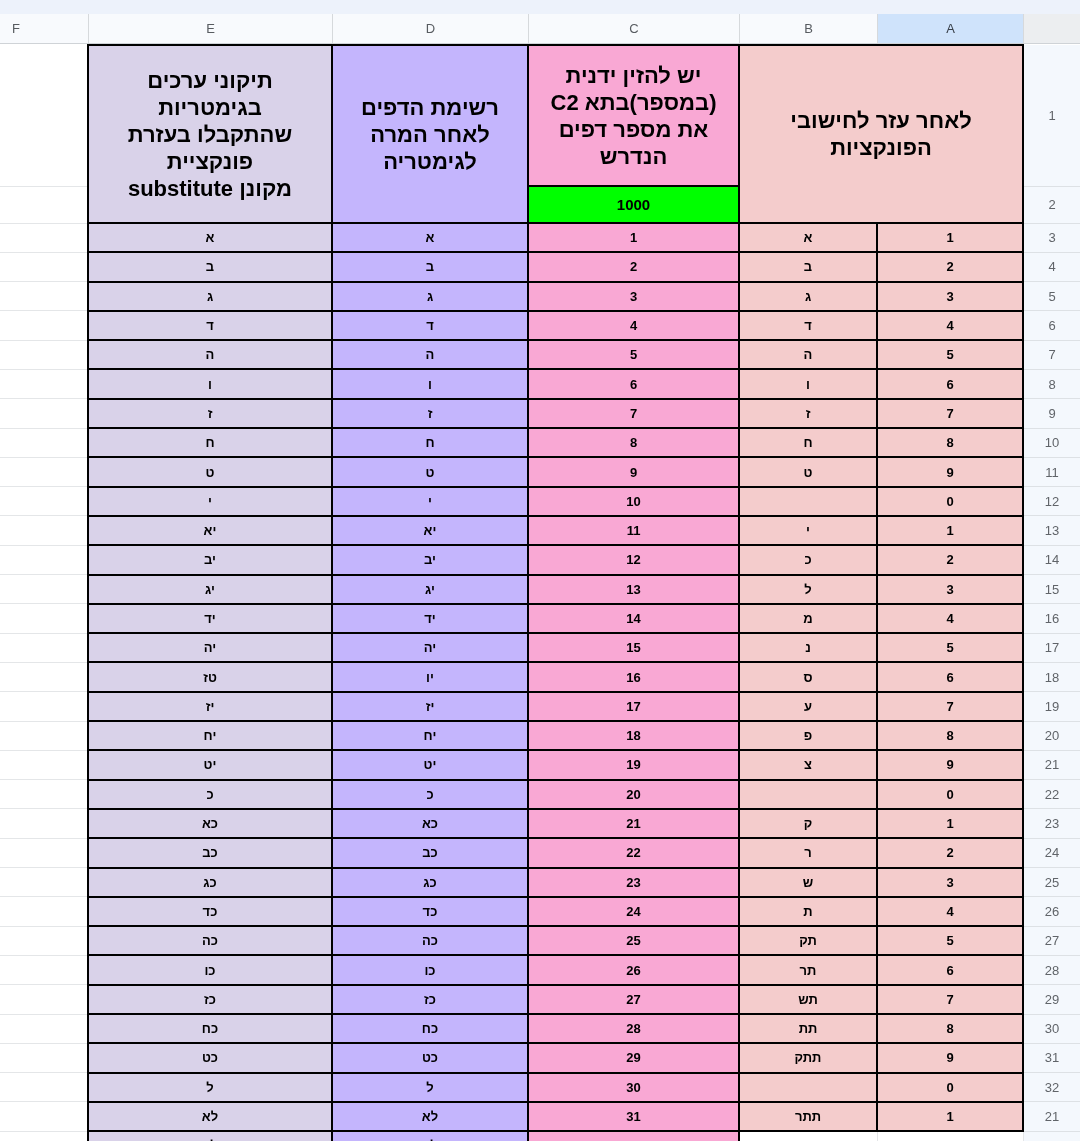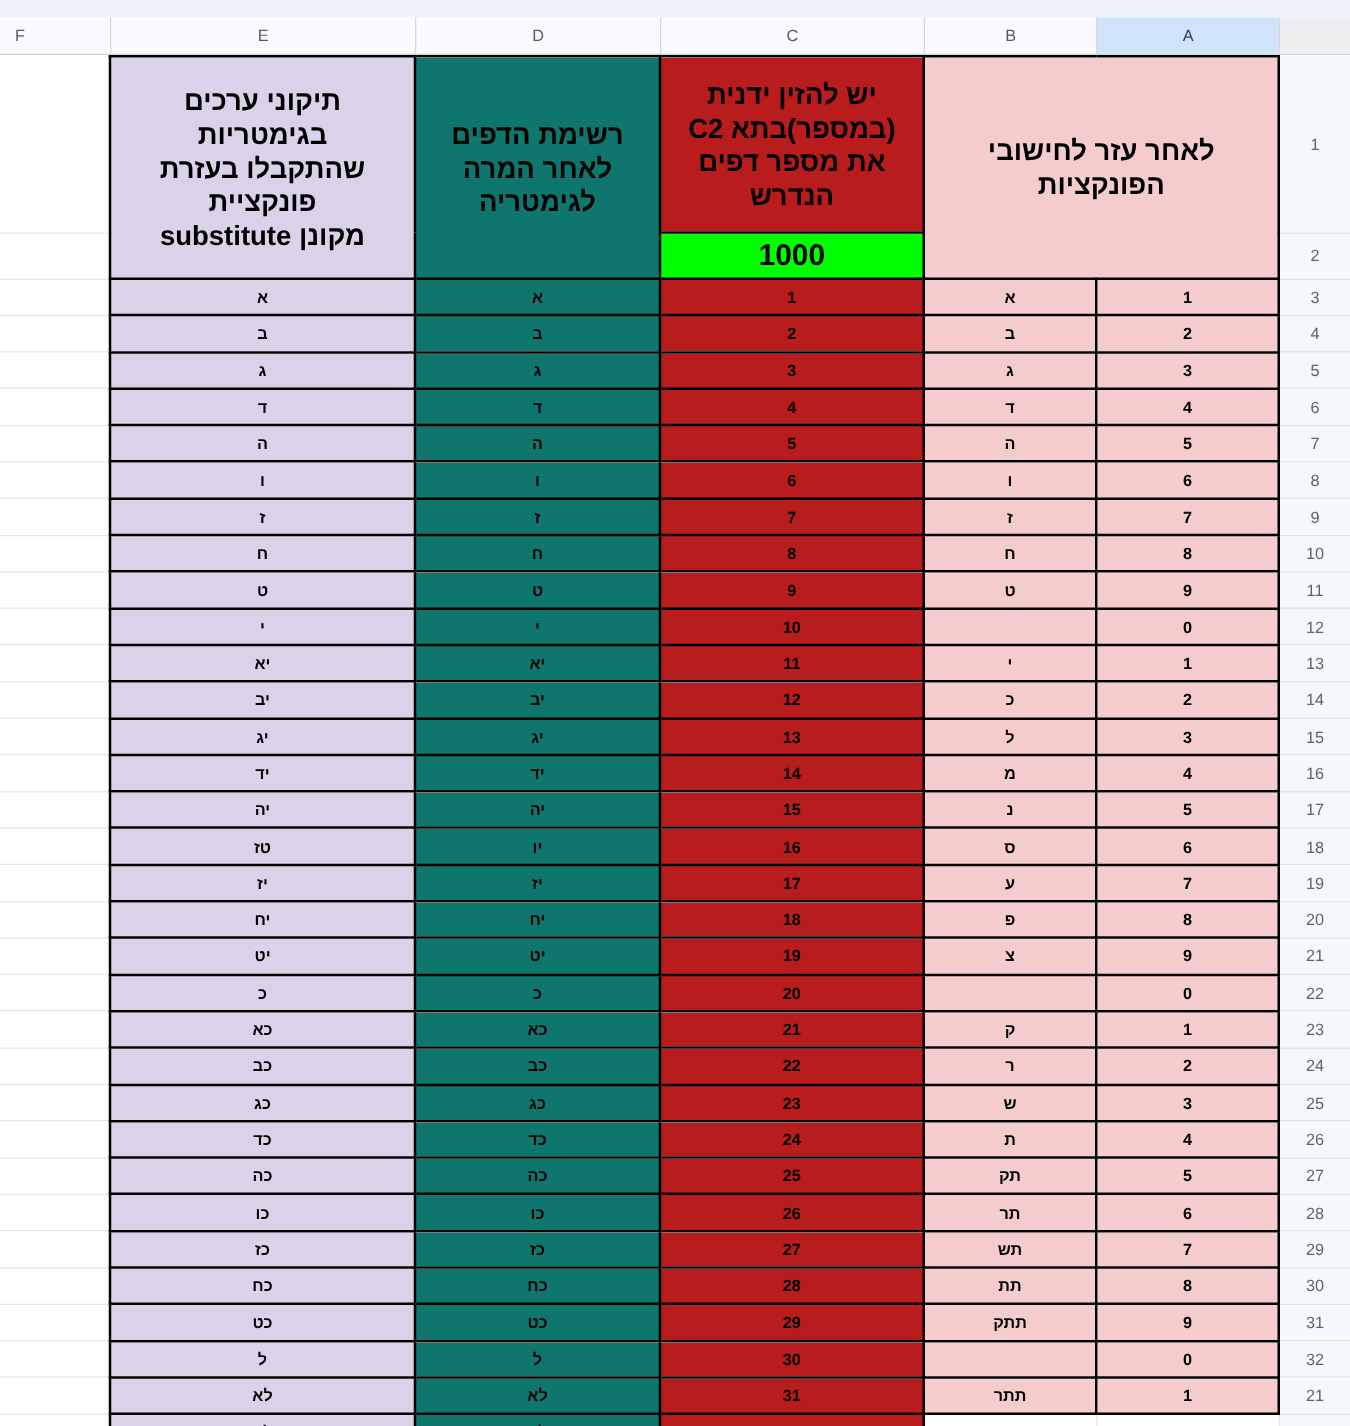--- a/index.html
+++ b/index.html
@@ -20,23 +20,23 @@
   .w-f{width:88px} .w-e{width:244px} .w-d{width:196px} .w-c{width:211px}
   .w-b{width:138px} .w-a{width:146px} .w-g{width:57px}
 
   table.grid { border-collapse:collapse; table-layout:fixed; width:1080px; }
   td { overflow:hidden; }
 
   
   td.cell { border:2px solid #000; text-align:center; vertical-align:middle;
             font-weight:bold; color:#000; font-size:13px; }
   td.purple { background:#d9d2e9; }
-  td.cyan   { background:#0f766e;text-align:center; }
-  td.yellow { background:#b91c1c;text-align:center; }
-  td.green  { background:#00ff00; font-size:24px; }
+  td.cyan   { background:#c4b5fd;text-align:center; }
+  td.yellow { background:#f9a8d4;text-align:center; }
+  td.green  { background:#00ff00; font-size:15px; }
   td.pink   { background:#f4cccc; }
   td.blank  { background:#fff; border:1px solid #e4e6e8; border-top:2px solid #000; }
 
   td.hdr { font-size:22px; line-height:27px; white-space:pre-line; }
 
   
   td.fcell { background:#fff; border-bottom:1px solid #e4e6e8; }
   td.gut   { background:#f4f8fd; border-bottom:1px solid #dde1e5; text-align:center;
              vertical-align:middle; font-size:13px; color:#606469; font-weight:normal; }
 

